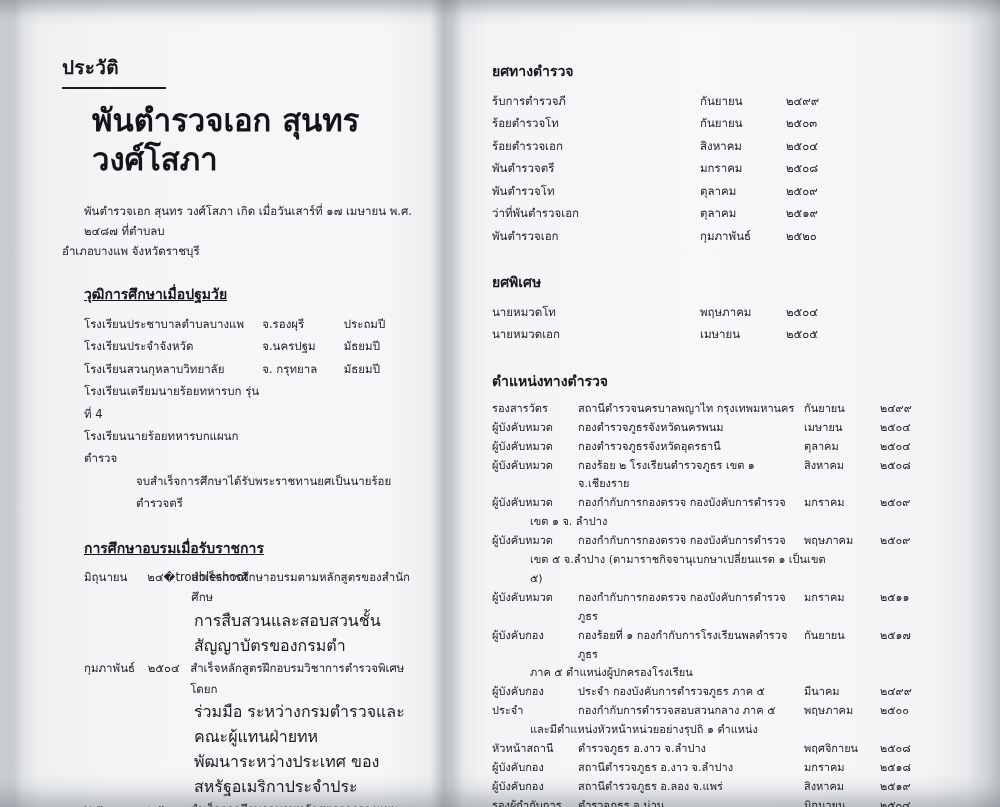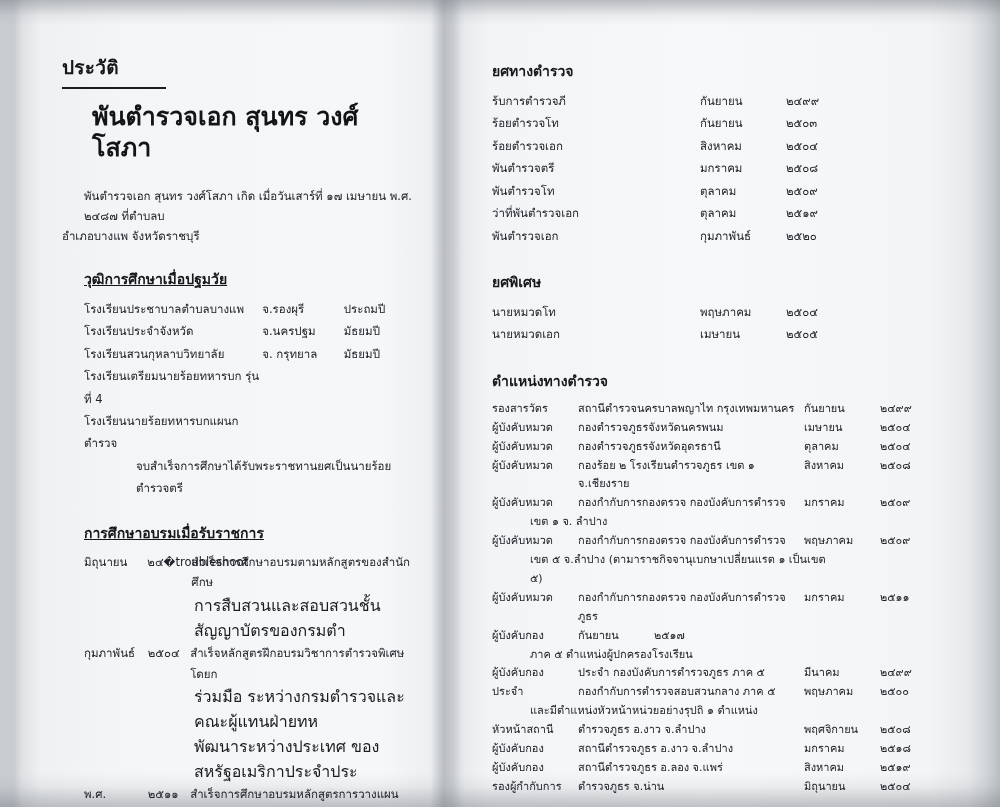--- a/index.html
+++ b/index.html
@@ -70,21 +70,21 @@
     letter-spacing: 0.3px;
     color: #15171a;
   }
   .heading-rule {
     width: 104px;
     height: 2px;
     background: #1a1c20;
     margin: 5px 0 12px 0;
   }
   .doc-title {
-    font-size: 25px;
+    font-size: 31px;
     font-weight: bold;
     margin-left: 30px;
     color: #121418;
     line-height: 1.25;
   }
   .intro-para {
     margin-top: 22px;
     font-size: 11.5px;
     line-height: 1.75;
     color: #20232a;
@@ -343,20 +343,21 @@
 
       <div class="pos-row">
         <div class="pos-rank">ผู้บังคับหมวด</div>
         <div class="pos-desc">กองกำกับการกองตรวจ กองบังคับการตำรวจภูธร</div>
         <div class="pos-month">มกราคม</div>
         <div class="pos-year">๒๕๑๑</div>
       </div>
 
       <div class="pos-row">
         <div class="pos-rank">ผู้บังคับกอง</div>
+        <div class="pos-desc">กองร้อยที่ ๑ กองกำกับการโรงเรียนพลตำรวจภูธร</div>
         <div class="pos-month">กันยายน</div>
         <div class="pos-year">๒๕๑๗</div>
       </div>
       <div class="pos-desc-cont">ภาค ๕ ตำแหน่งผู้ปกครองโรงเรียน</div>
 
       <div class="pos-row">
         <div class="pos-rank">ผู้บังคับกอง</div>
         <div class="pos-desc">ประจำ กองบังคับการตำรวจภูธร ภาค ๕</div>
         <div class="pos-month">มีนาคม</div>
         <div class="pos-year">๒๔๙๙</div>

